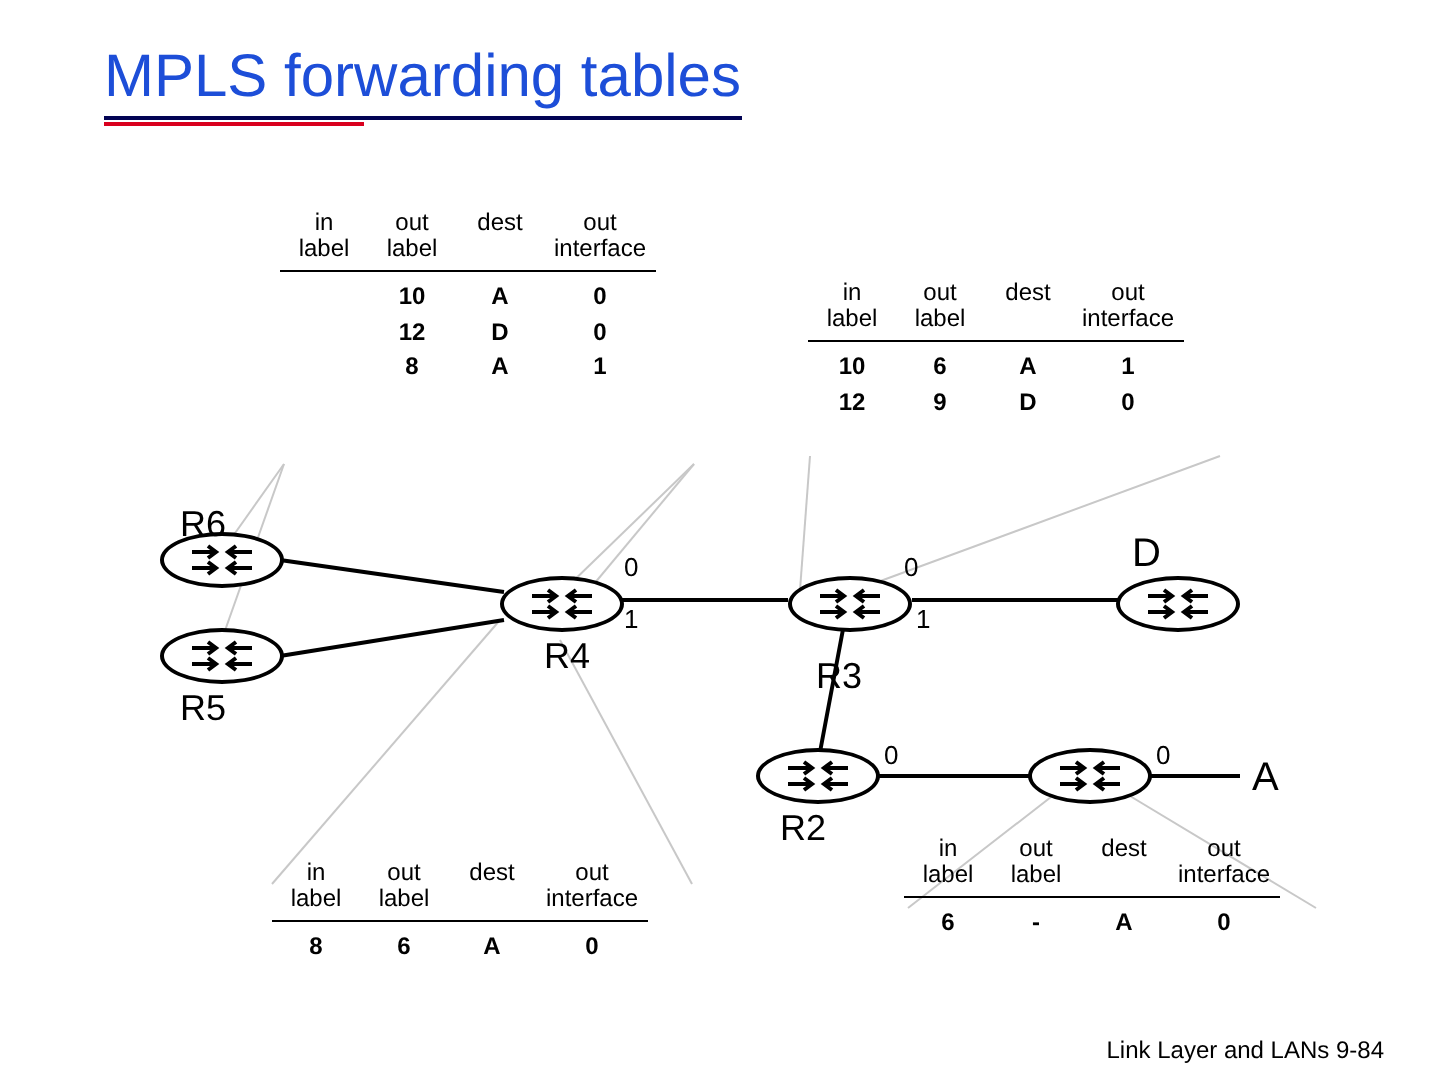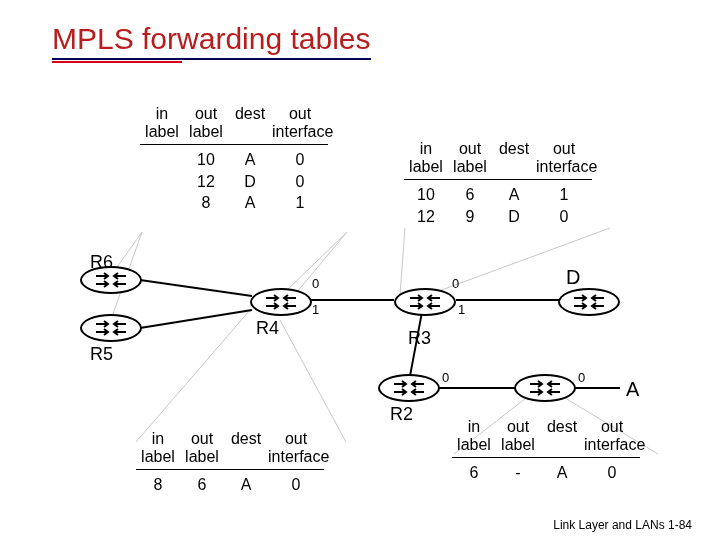--- a/index.html
+++ b/index.html
@@ -11,21 +11,21 @@
     font-family: Arial, Helvetica, sans-serif;
     position: relative;
     overflow: hidden;
   }
   .title {
     position: absolute;
     top: 22px;
     left: 52px;
     font-size: 30px;
     font-weight: normal;
-    color: #b91c1c;
+    color: #1d4ed8;
     border-bottom: 2px solid #020354;
     padding-bottom: 2px;
   }
   .underline2 {
     position: absolute;
     top: 61px;
     left: 52px;
     width: 130px;
     height: 2px;
     background: #d9001e;
@@ -34,38 +34,38 @@
     position: absolute;
     right: 28px;
     bottom: 8px;
     font-size: 12px;
     color: #000;
   }
 
   
   .ft {
     position: absolute;
-    font-size: 16px;
+    font-size: 12px;
     text-align: center;
   }
   .ft .hdr {
     display: flex;
     padding-bottom: 2px;
   }
   .ft .hdr > div, .ft .row > div {
     width: 44px;
     line-height: 1.1;
   }
   .ft .hdr .wide, .ft .row .wide { width: 56px; }
   .ft .hrule {
     height: 1px;
     background: #000;
     margin: 2px 0 4px 0;
   }
-  .ft .row { display: flex; padding: 2px 0; }
+  .ft .row { display: flex; padding: 2px 0; font-weight: bold; }
 
   
   .router {
     position: absolute;
     width: 62px;
     height: 28px;
     border: 2px solid #000;
     border-radius: 50%;
     background: #fff;
   }
@@ -266,27 +266,27 @@
         <path d="M2 4 L14 4 M10 1 L14 4 L10 7"></path>
         <path d="M32 4 L20 4 M24 1 L20 4 L24 7"></path>
         <path d="M2 12 L14 12 M10 9 L14 12 L10 15"></path>
         <path d="M32 12 L20 12 M24 9 L20 12 L24 15"></path>
       </g>
     </svg>
 </div>
 
 <div class="lbl" style="left:90px;  top:252px;">R6</div>
 <div class="lbl" style="left:90px;  top:344px;">R5</div>
-<div class="lbl" style="left:256px; top:318px;">R4</div>
+<div class="lbl" style="left:272px; top:318px;">R4</div>
 <div class="lbl" style="left:408px; top:328px;">R3</div>
 <div class="lbl" style="left:390px; top:404px;">R2</div>
 
 <div class="endpoint" style="left:566px; top:266px;">D</div>
 <div class="endpoint" style="left:626px; top:378px;">A</div>
 
 <div class="port" style="left:312px; top:276px;">0</div>
 <div class="port" style="left:312px; top:302px;">1</div>
 <div class="port" style="left:452px; top:276px;">0</div>
 <div class="port" style="left:458px; top:302px;">1</div>
 <div class="port" style="left:442px; top:370px;">0</div>
 <div class="port" style="left:578px; top:370px;">0</div>
 
-<div class="footer">Link Layer and LANs   1-84</div>
+<div class="footer">Link Layer and LANs   9-84</div>
 
 </body></html>

